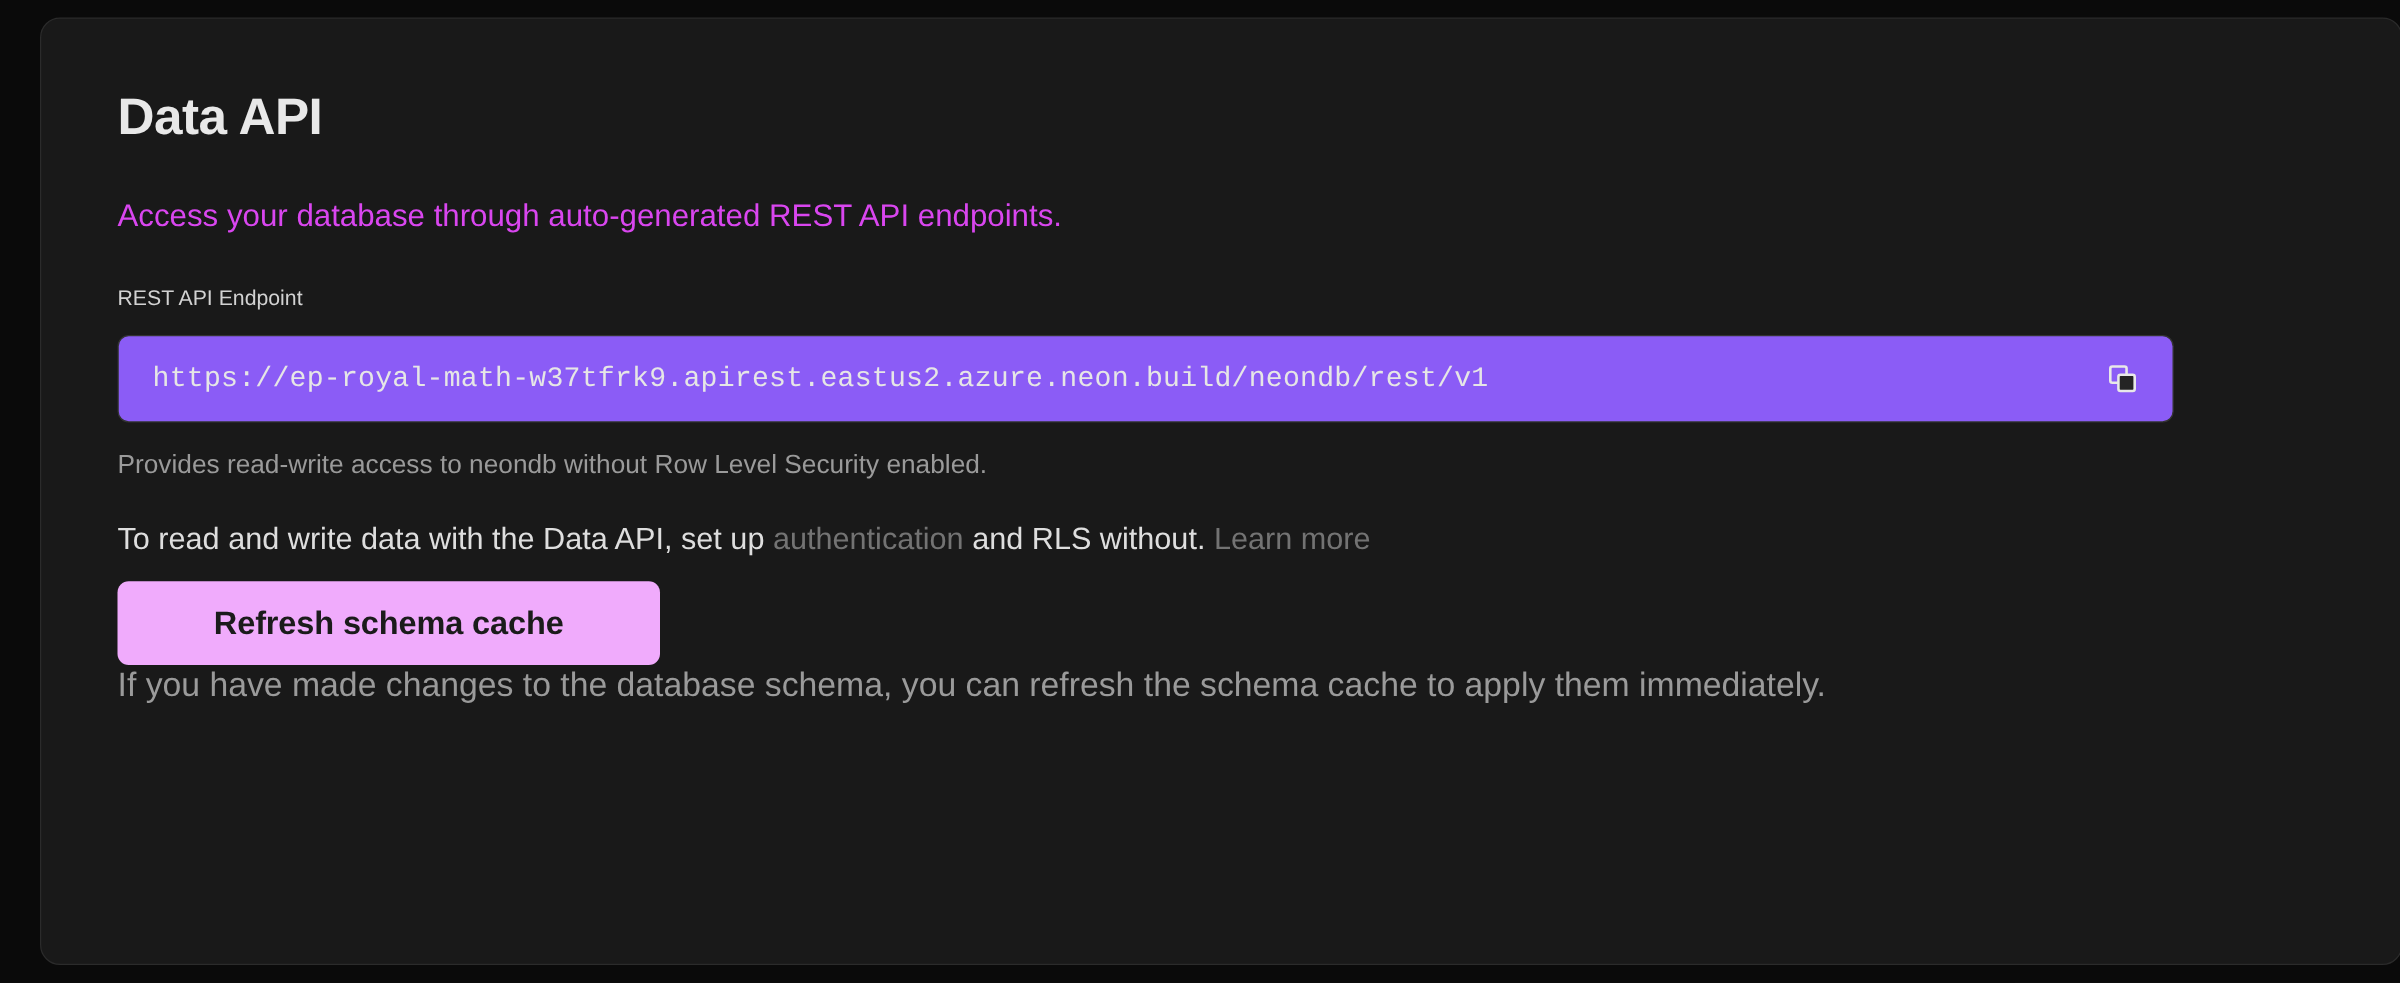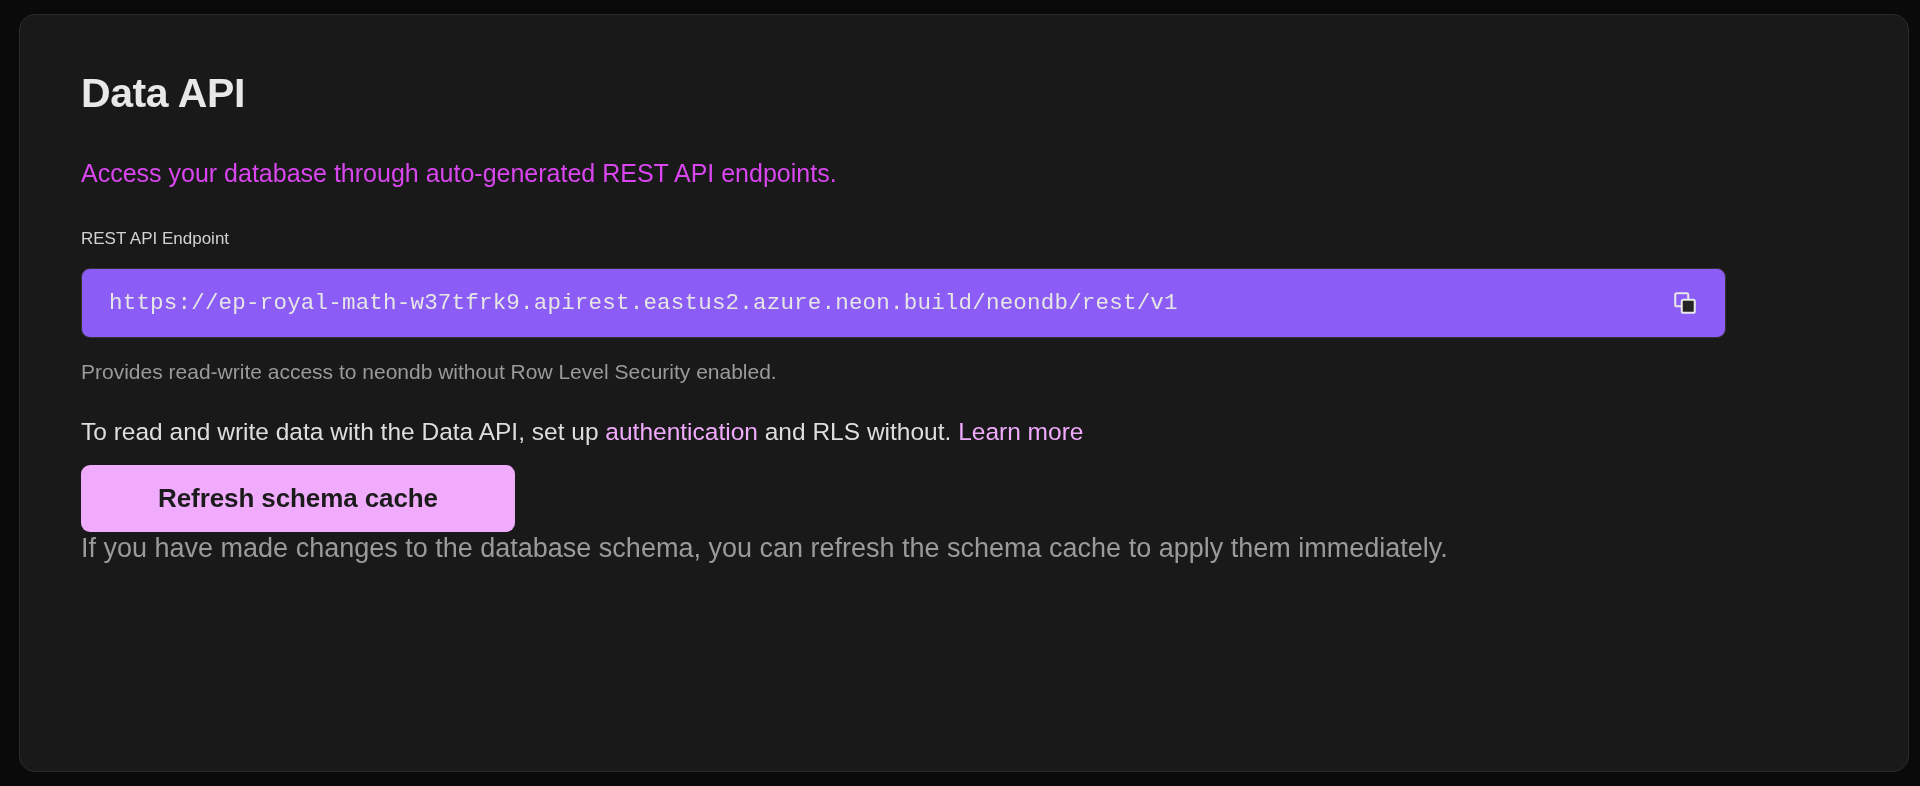--- a/index.html
+++ b/index.html
@@ -10,21 +10,21 @@
     background: #0a0a0a;
     font-family: "Liberation Sans", sans-serif;
     overflow: hidden;
   }
 
   .page {
     position: relative;
     width: 1612px;
     height: 786px;
     background: #0a0a0a;
-    padding: 14px 19px;
+    padding: 14px 32px;
   }
 
   .card {
     position: relative;
     width: 1890px;
     height: 758px;
     background: #191919;
     border: 1px solid #2b2b2b;
     border-radius: 16px;
     padding: 56px 62px 0 61px;
@@ -99,21 +99,21 @@
   }
 
   .info-paragraph {
     margin-top: 32px;
     font-size: 24.5px;
     color: #dedede;
     line-height: 1.25;
   }
 
   .link {
-    color: #f0abfc;
+    color: #737373;
     text-decoration: none;
     cursor: pointer;
   }
 
   .refresh-button {
     display: inline-flex;
     align-items: center;
     justify-content: center;
     margin-top: 18px;
     width: 434px;

